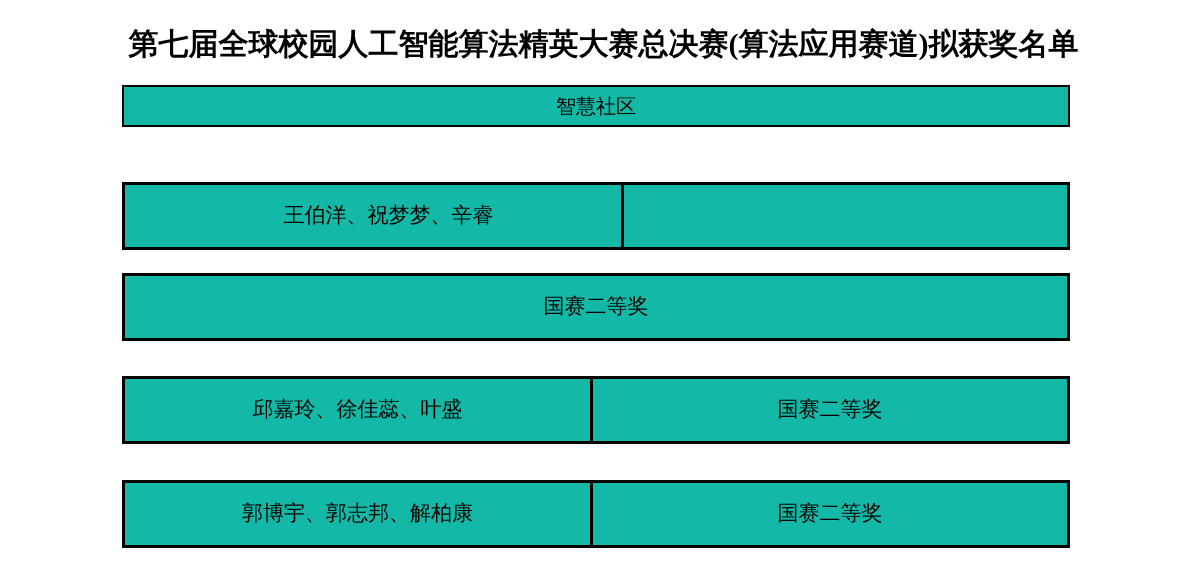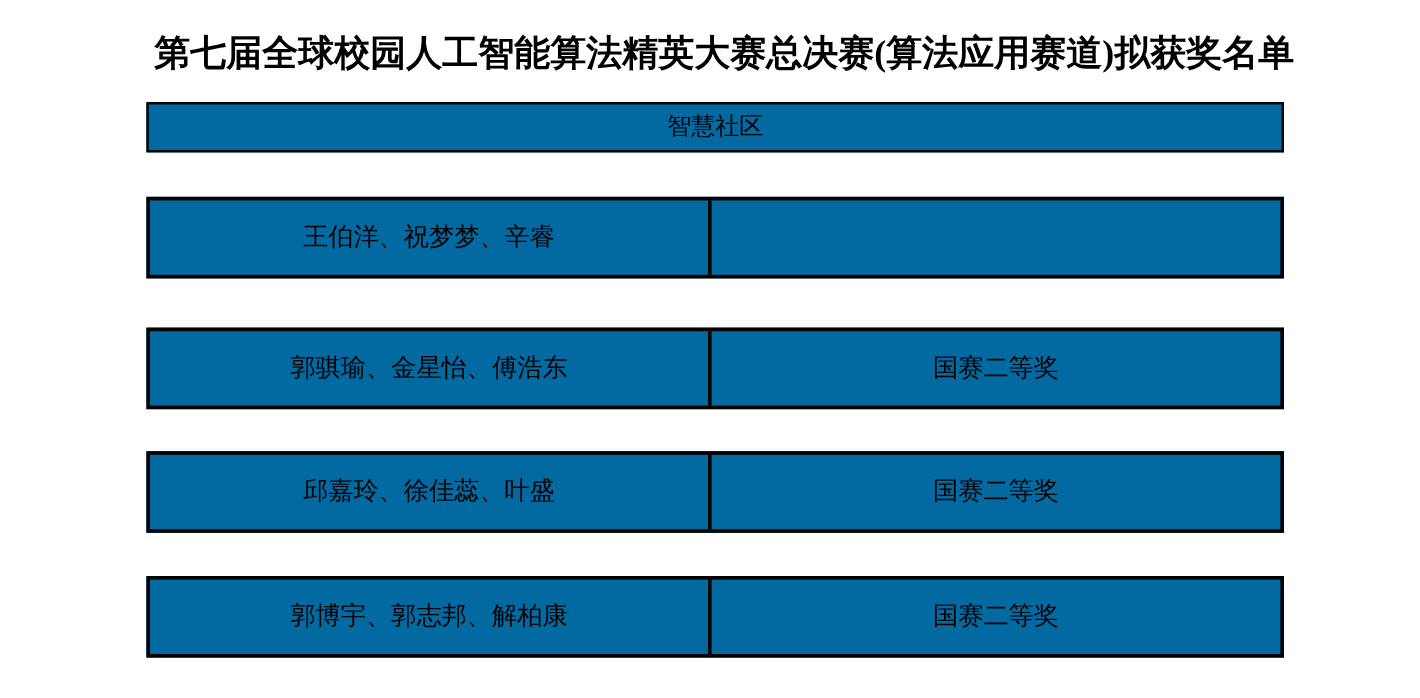--- a/index.html
+++ b/index.html
@@ -32,31 +32,31 @@
     white-space: nowrap;
   }
   .band {
     position: absolute;
     left: 122px;
     width: 948px;
     border: 3px solid #000000;
     box-sizing: border-box;
     display: flex;
     align-items: stretch;
-    background: #0369a1;
+    background: #14b8a6;
   }
   .band.single {
     height: 42px;
     top: 85px;
     border-width: 2px;
   }
   .band.row {
     height: 68px;
   }
-  .band.row-1 { top: 164px; }
+  .band.row-1 { top: 182px; padding-left: 31px; }
   .band.row-2 { top: 273px; }
   .band.row-3 { top: 376px; }
   .band.row-4 { top: 480px; }
 
   .cell {
     display: flex;
     align-items: center;
     justify-content: center;
     font-size: 21px;
     line-height: 1.2;
@@ -85,21 +85,20 @@
 
   <div class="band single">
     <div class="cell full">智慧社区</div>
   </div>
 
   <div class="band row row-1">
     <div class="cell names">王伯洋、祝梦梦、辛睿</div>
   </div>
 
   <div class="band row row-2">
-    <div class="cell names">郭骐瑜、金星怡、傅浩东</div>
     <div class="cell award">国赛二等奖</div>
   </div>
 
   <div class="band row row-3">
     <div class="cell names">邱嘉玲、徐佳蕊、叶盛</div>
     <div class="cell award">国赛二等奖</div>
   </div>
 
   <div class="band row row-4">
     <div class="cell names">郭博宇、郭志邦、解柏康</div>

